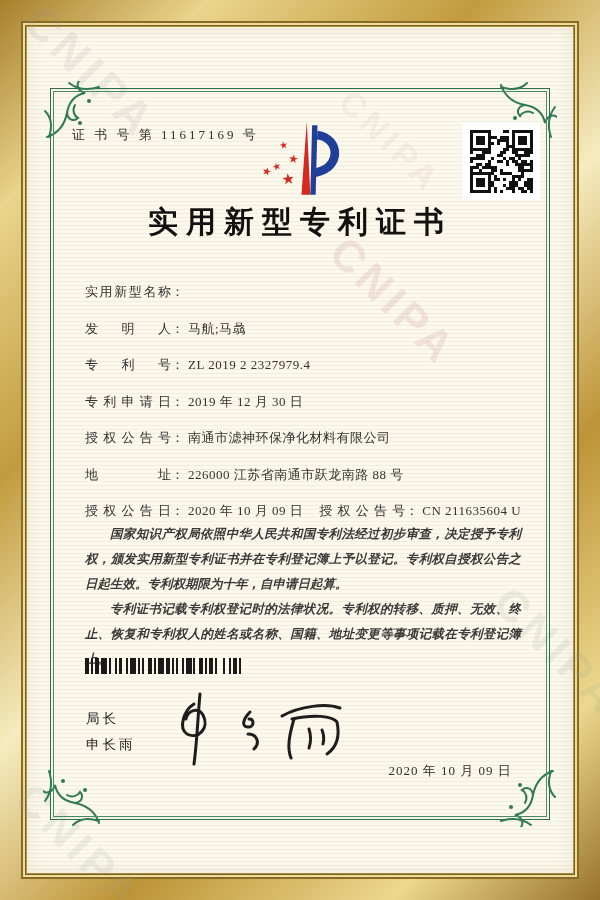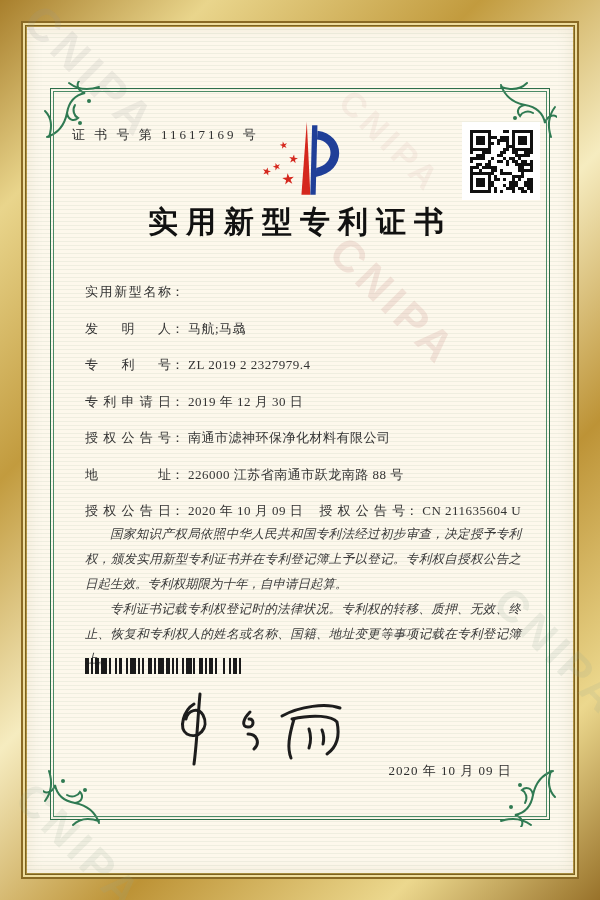--- a/index.html
+++ b/index.html
@@ -40,21 +40,21 @@
   .title{position:absolute;left:0;right:0;top:176px;text-align:center;font-size:30px;font-weight:700;
       letter-spacing:8px;color:#111;}
   .fields{position:absolute;left:59px;top:248px;right:50px;font-size:13px;color:#333;}
   .frow{height:36.5px;display:flex;align-items:center;}
   .flabel{display:inline-block;width:86px;text-align:justify;text-align-last:justify;flex:none;font-family:Liberation Serif, serif;}
   .colon{flex:none;margin-right:4px;}
   .fvalue{letter-spacing:.5px;}
   .grant2{margin-left:16px;display:flex;align-items:center;}
   .body-text{position:absolute;left:59px;right:53px;top:496px;font-size:12.5px;line-height:25px;
       color:#3a3a3a;text-align:justify;font-style:italic;}
-  .body-text p{margin:0;text-indent:2em;}
+  .body-text p{margin:0;text-indent:2em;font-weight:bold;}
   .barcode{position:absolute;left:59px;top:632px;width:158px;height:16px;display:flex;}
   .barcode span{height:100%;}
   .barcode .b{background:#1a1a1a;}
   .issuer{position:absolute;left:60px;top:680px;font-size:13.5px;color:#222;letter-spacing:3px;line-height:26px;}
   .signature{position:absolute;left:138px;top:662px;width:210px;height:90px;}
   .issue-date{position:absolute;left:349px;top:736px;width:150px;text-align:center;font-size:13px;color:#2f2f2f;letter-spacing:1px;}
   .page-info{position:absolute;left:0;right:0;top:772px;text-align:center;font-size:11.5px;color:#3c3c3c;letter-spacing:1px;}
   .cont-note{position:absolute;left:0;right:0;top:812px;text-align:center;font-size:11.5px;color:#44544a;letter-spacing:2px;}
 </style>
 </head>
@@ -471,20 +471,24 @@
         <span class="b" style="flex-grow: 1;"></span>
         <span style="flex-grow: 2;"></span>
         <span class="b" style="flex-grow: 1;"></span>
         <span style="flex-grow: 1;"></span>
         <span class="b" style="flex-grow: 2;"></span>
         <span style="flex-grow: 1;"></span>
         <span class="b" style="flex-grow: 1;"></span>
         <span style="flex-grow: 1;"></span>
       </div>
 
+    <div class="issuer">
+      <div>局长</div>
+      <div>申长雨</div>
+    </div>
 
     <svg class="signature" viewBox="0 0 210 90">
       <g fill="none" stroke="#1d1d1d" stroke-width="3" stroke-linecap="round" stroke-linejoin="round">
         <path d="M30,16 C20,22 14,40 23,46 C34,52 46,40 39,27 C34,19 24,22 22,31"></path>
         <path d="M36,6 C34,26 33,54 30,76"></path>
         <path d="M86,24 C79,31 77,39 84,39 C91,39 90,30 85,31"></path>
         <path d="M84,46 C92,46 97,54 90,61"></path>
         <path d="M118,28 C136,18 162,15 176,20"></path>
         <path d="M130,31 C125,48 123,60 127,70"></path>
         <path d="M128,31 C150,26 168,28 173,34 C176,48 173,59 163,66"></path>

